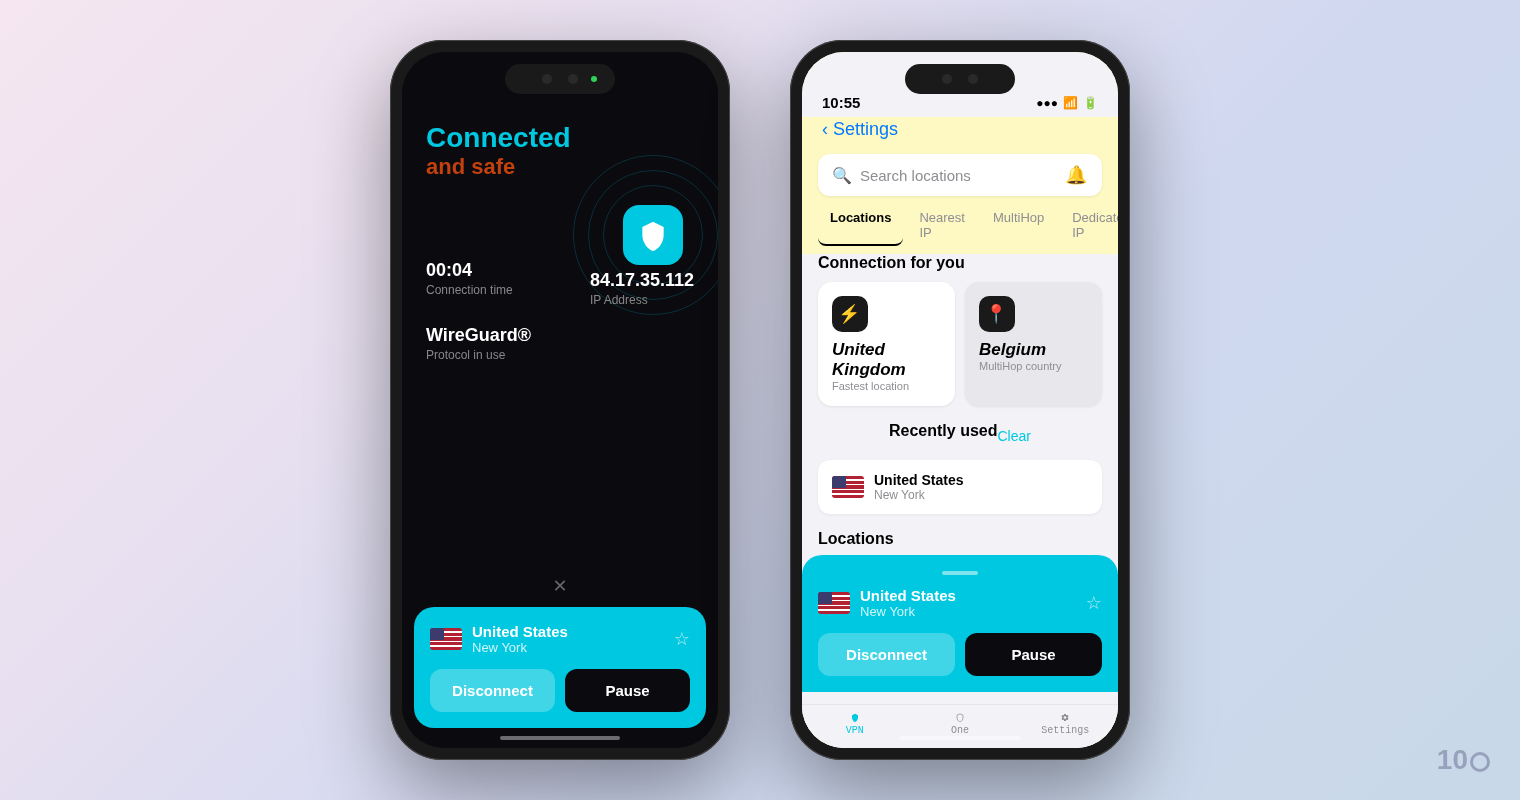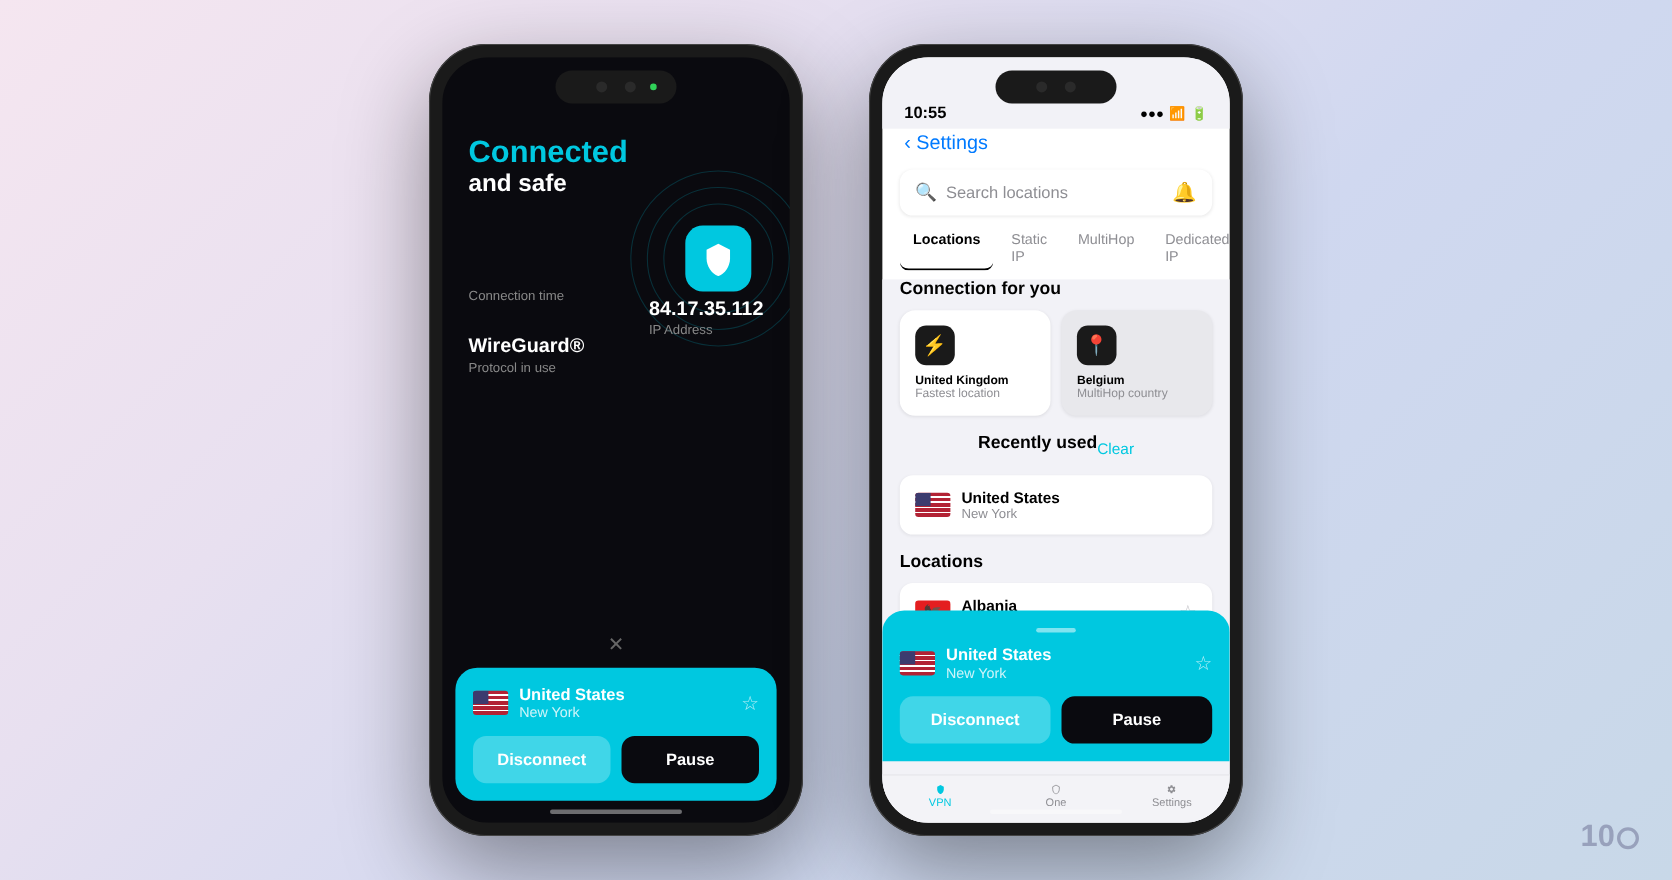--- a/index.html
+++ b/index.html
@@ -99,21 +99,21 @@
     }
 
     .connected-title {
       color: #00c8e0;
       font-size: 28px;
       font-weight: 700;
       line-height: 1.1;
     }
 
     .connected-subtitle {
-      color: #ffffff;
+      color: #c2410c;
       font-size: 22px;
       font-weight: 600;
     }
 
     .vpn-center {
       flex: 1;
       display: flex;
       flex-direction: column;
       padding: 20px 24px;
       position: relative;
@@ -253,21 +253,21 @@
     .close-btn {
       text-align: center;
       color: #666;
       font-size: 18px;
       padding: 6px 0 10px;
     }
 
     .locations-screen {
       width: 100%;
       height: 100%;
-      background: #ffffff;
+      background: #fef9c3;
       display: flex;
       flex-direction: column;
     }
 
     
     .status-bar {
       background: #f2f2f7;
       padding: 12px 20px 6px;
       display: flex;
       align-items: center;
@@ -397,23 +397,24 @@
       background: #1a1a1a;
       border-radius: 10px;
       display: flex;
       align-items: center;
       justify-content: center;
       margin-bottom: 8px;
       font-size: 18px;
     }
 
     .rec-card-name {
-      font-size: 11px;
+      font-size: 17px;
       font-weight: 600;
       color: #000;
+      font-style: italic;
     }
 
     .rec-card-label {
       font-size: 11px;
       color: #8e8e93;
     }
 
     
     .recently-header {
       display: flex;
@@ -527,20 +528,21 @@
     .tab-bar {
       display: flex;
       background: rgba(242,242,247,0.95);
       border-top: 1px solid #e5e5ea;
       padding: 8px 0 12px;
       height: 44px;
       position: absolute;
       bottom: 0;
       left: 0;
       right: 0;
+      font-family: Liberation Mono, monospace;
     }
 
     .tab-bar-item {
       flex: 1;
       display: flex;
       flex-direction: column;
       align-items: center;
       gap: 3px;
       cursor: pointer;
     }
@@ -641,20 +643,21 @@
             </div>
             <div class="shield-btn">
               <svg class="shield-icon-svg" viewBox="0 0 24 24" fill="white">
                 <path d="M12 2L4 6v6c0 5.55 3.84 10.74 8 12 4.16-1.26 8-6.45 8-12V6l-8-4z"></path>
               </svg>
             </div>
           </div>
 
           <div class="vpn-stats">
             <div class="stat-item">
+              <div class="stat-value">00:04</div>
               <div class="stat-label">Connection time</div>
             </div>
             <div class="stat-item" style="position:absolute; right:24px; top:90px;">
               <div class="stat-value">84.17.35.112</div>
               <div class="stat-label">IP Address</div>
             </div>
             <div class="stat-item protocol-item">
               <div class="stat-value">WireGuard®</div>
               <div class="stat-label">Protocol in use</div>
             </div>
@@ -706,21 +709,21 @@
         </div>
 
         <div class="search-bar">
           <span class="search-icon-span">🔍</span>
           <span class="search-input-text">Search locations</span>
           <span class="bell-icon">🔔</span>
         </div>
 
         <div class="tabs">
           <div class="tab active">Locations</div>
-          <div class="tab">Static IP</div>
+          <div class="tab">Nearest IP</div>
           <div class="tab">MultiHop</div>
           <div class="tab">Dedicated IP</div>
         </div>
 
         <div class="content-area">
 
           <div class="section">
             <div class="section-title">Connection for you</div>
             <div class="recommended-cards">
               <div class="rec-card">

